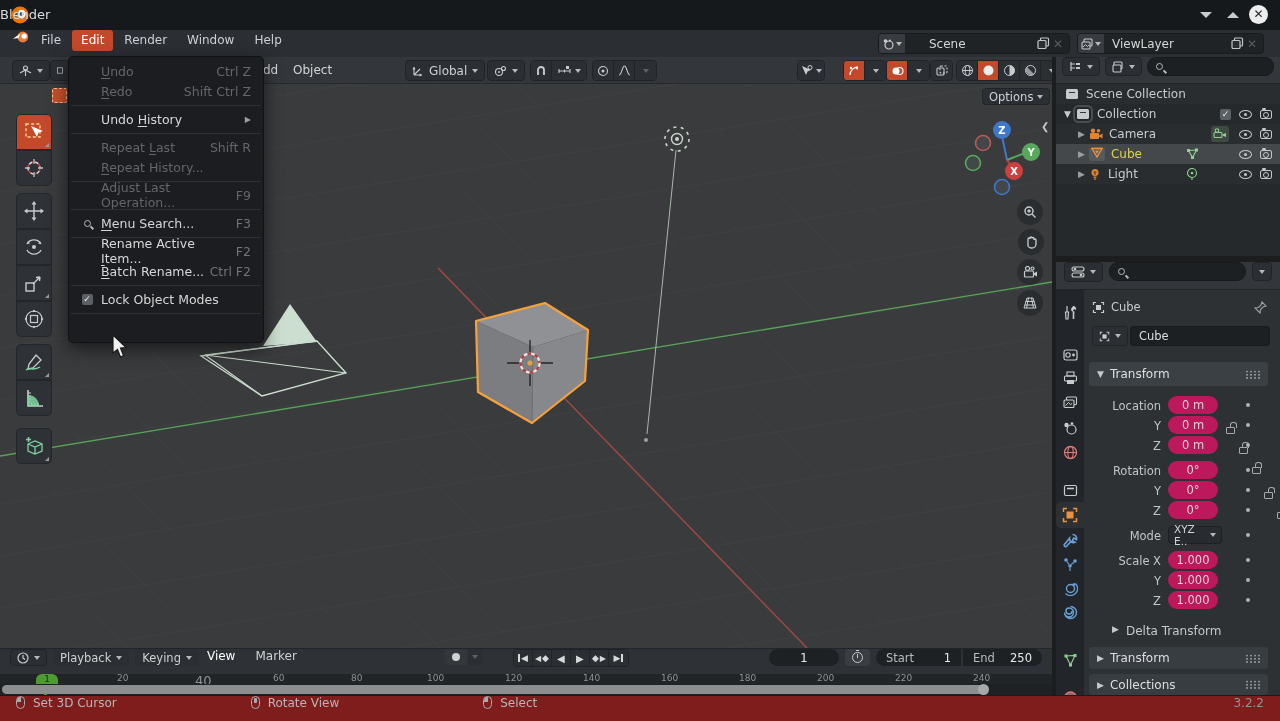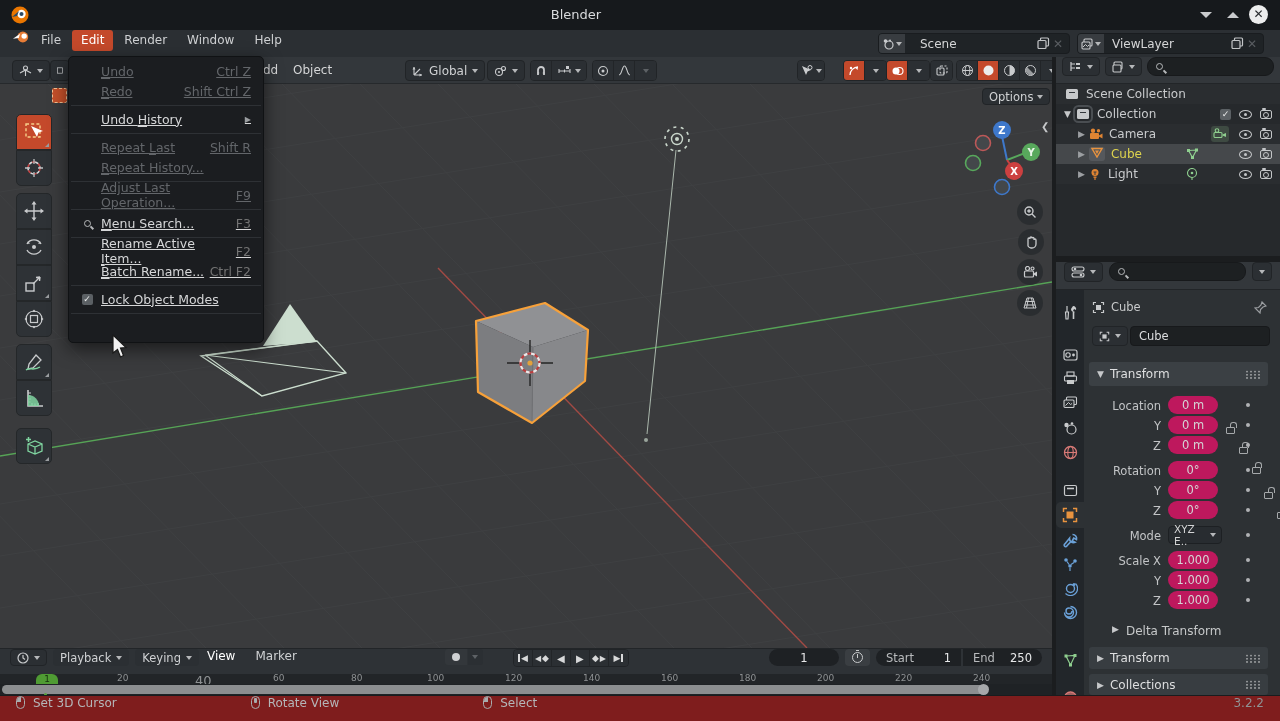--- a/index.html
+++ b/index.html
@@ -73,21 +73,21 @@
   #tscroll{left:0;top:684px;width:1052px;height:11px;background:#1f2225;}
   #statusbar{left:0;top:695px;width:1280px;height:42px;background:#7f1d1d;border-top:1px solid #191c1e;color:#b4b6b8;}
   .pill{background:#1e2124;border-radius:9px;height:17px;display:flex;align-items:center;justify-content:center;color:#e8e9ea;font-size:11.5px;}
   .tbtn{background:#2b2f33;height:17px;border-radius:4px;display:flex;align-items:center;padding:0 7px;gap:5px;color:#cfd1d3;font-size:11.5px;}
   .transport{display:flex;height:18px;border-radius:4px;overflow:hidden;border:1px solid #212427;}
   .transport>div{width:19px;background:#2b2f33;border-right:1px solid #222528;display:flex;align-items:center;justify-content:center;color:#d8d9da;font-size:8px;gap:1px;}
   .transport>div:last-child{border-right:none;}
   .vbar{width:2px;height:8px;background:#d8d9da;display:inline-block;}
   
   #editmenu{left:68px;top:56px;width:196px;height:287px;background:#1b1d20;border:1px solid #101214;border-radius:5px;box-shadow:0 6px 18px rgba(0,0,0,.55);z-index:50;padding-top:4px;}
-  .mi{height:20px;display:flex;align-items:center;padding:0 12px 0 10px;font-size:12.5px;color:#d6d7d8;text-decoration:underline;}
+  .mi{height:20px;display:flex;align-items:center;padding:0 12px 0 10px;font-size:12.5px;color:#d6d7d8;}
   .mi .lbl{margin-left:22px;flex:1;}
   .mi .sc{color:#737373;}
   .mi.dis,.mi.dis .sc{color:#63666a;}
   .mi.hl{background:#c4492b;color:#fafafa;border-radius:3px;margin:0 1px;}
   .mi.hl .lbl{color:#fafafa;}
   .msep{height:8px;display:flex;align-items:center;}
   .msep::after{content:"";flex:1;height:1px;background:#2e3135;margin:0 2px;}
   .micon{width:16px;display:flex;justify-content:center;position:absolute;}
 </style>
 </head>
@@ -95,21 +95,21 @@
 
 <div id="app">
 
   <div class="r" id="titlebar">
     <svg class="r" style="left:10px;top:5px" width="20" height="20" viewBox="0 0 20 20">
       <circle cx="10" cy="10" r="8.5" fill="#ea7600"></circle>
       <circle cx="11.5" cy="9" r="4.2" fill="#fff"></circle>
       <circle cx="11.5" cy="9" r="2" fill="#2b4a66"></circle>
       <path d="M2 12 L9 6 L7 11 Z" fill="#2b4a66"></path>
     </svg>
-    <div class="r" style="left:8px;top:7px;width:1136px;text-align:center;font-size:13px;color:#d8dadc">Blender</div>
+    <div class="r" style="left:0;top:7px;width:1136px;font-size:13px;color:#d8dadc">Blender</div>
     <div class="r" style="left:1200px;top:12px;width:12px;height:7px;border-left:6px solid transparent;border-right:6px solid transparent;border-top:6px solid #c9cbcd"></div>
     <div class="r" style="left:1227px;top:11px;width:12px;height:7px;border-left:6px solid transparent;border-right:6px solid transparent;border-bottom:6px solid #c9cbcd"></div>
     <div class="r" style="left:1249px;top:5px;width:19px;height:19px;border-radius:50%;background:#eceded;color:#26292c;text-align:center;line-height:19px;font-size:12px">✕</div>
   </div>
 
   <div class="r" id="topbar">
     <div class="row" style="height:27px;padding-left:12px;gap:2px">
       <svg width="18" height="14" viewBox="0 0 20 14">
         <circle cx="12" cy="7" r="6" fill="#e87d37"></circle>
           <circle cx="13.5" cy="6" r="3" fill="#fff"></circle>
@@ -135,21 +135,21 @@
 
     <div class="r idfield" style="left:878px;top:3px;width:192px">
       <div class="ib">
         <svg width="12" height="12" viewBox="0 0 12 12">
             <circle cx="7" cy="7" r="4" fill="none" stroke="#c9cbcd" stroke-width="1.2"></circle>
             <circle cx="3.5" cy="3" r="1.8" fill="#c9cbcd"></circle>
             <circle cx="8" cy="2.5" r="1" fill="#c9cbcd"></circle>
           </svg>
         <span class="cv"></span>
       </div>
-      <span style="padding-left:15px;flex:1;color:#d5d6d7">Scene</span>
+      <span style="padding-left:24px;flex:1;color:#d5d6d7">Scene</span>
       <svg width="13" height="13" viewBox="0 0 13 13" style="margin-right:3px">
           <rect x="3.5" y="1" width="8" height="8" rx="1" fill="none" stroke="#c3c5c7" stroke-width="1.2"></rect>
           <rect x="1" y="3.5" width="8" height="8" rx="1" fill="#2b2f33" stroke="#c3c5c7" stroke-width="1.2"></rect>
         </svg>
       <span style="color:#595d61;font-size:12px;margin-right:6px">✕</span>
     </div>
 
     <div class="r idfield" style="left:1077px;top:3px;width:187px">
       <div class="ib">
         <svg width="12" height="12" viewBox="0 0 12 12">

